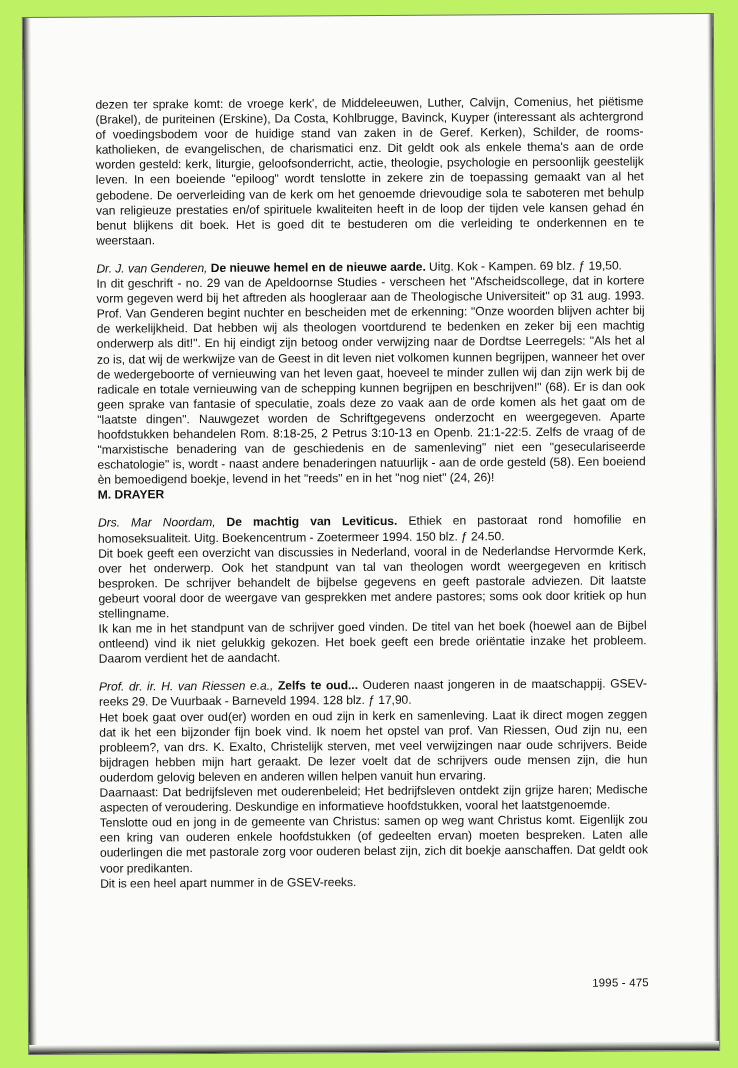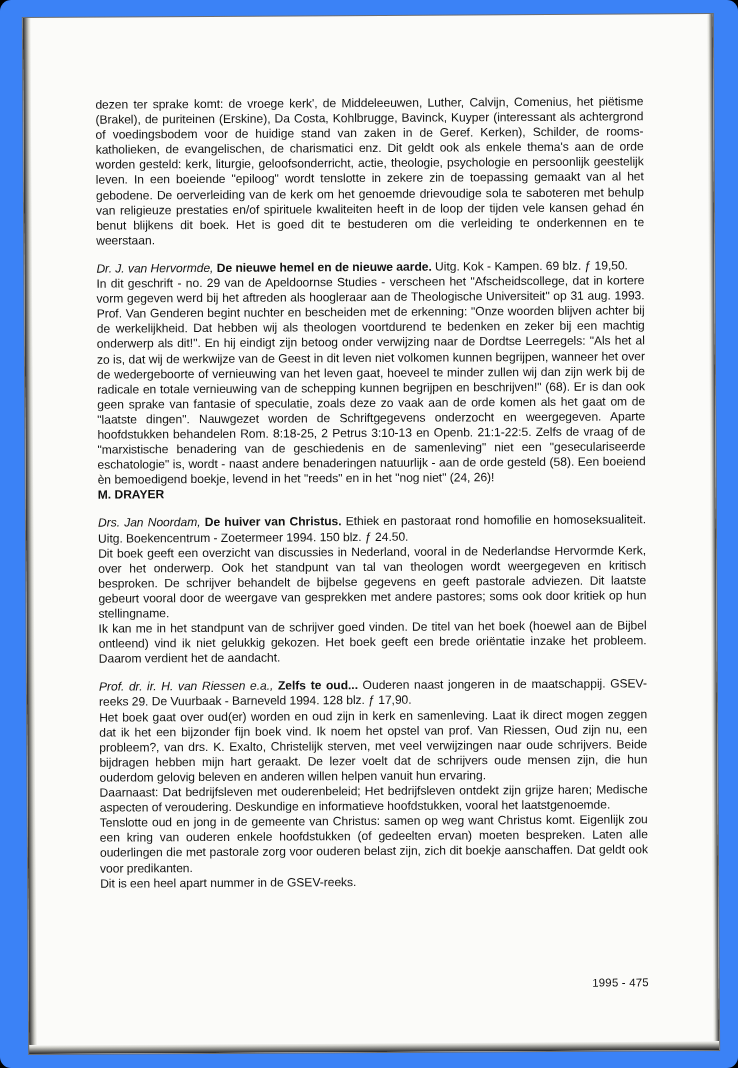--- a/index.html
+++ b/index.html
@@ -11,22 +11,21 @@
     width: 738px;
     height: 1068px;
     overflow: hidden;
     font-family: "Liberation Sans", sans-serif;
   }
   #scan {
     position: absolute;
     left: 0; top: 0;
     width: 738px;
     height: 1068px;
-    background: #3b82f6;
-    border-radius: 11px;
+    background: #bef264;
   }
   
   #page {
     position: absolute;
     left: 26px;
     top: 16px;
     width: 690px;
     height: 1036px;
     background: #fbfbf9;
     box-shadow: 0 0 0 1px #6e6e6e;
@@ -117,27 +116,27 @@
       <div class="edge-right"></div>
       <div class="edge-bottom"></div>
 
       <div id="content">
 
         <div class="blk">
           <p class="body">dezen ter sprake komt: de vroege kerk', de Middeleeuwen, Luther, Calvijn, Comenius, het piëtisme (Brakel), de puriteinen (Erskine), Da Costa, Kohlbrugge, Bavinck, Kuyper (interessant als achtergrond of voedingsbodem voor de huidige stand van zaken in de Geref. Kerken), Schilder, de rooms-katholieken, de evangelischen, de charismatici enz. Dit geldt ook als enkele thema's aan de orde worden gesteld: kerk, liturgie, geloofsonderricht, actie, theologie, psychologie en persoonlijk geestelijk leven. In een boeiende "epiloog" wordt tenslotte in zekere zin de toepassing gemaakt van al het gebodene. De oerverleiding van de kerk om het genoemde drievoudige sola te saboteren met behulp van religieuze prestaties en/of spirituele kwaliteiten heeft in de loop der tijden vele kansen gehad én benut blijkens dit boek. Het is goed dit te bestuderen om die verleiding te onderkennen en te weerstaan.</p>
         </div>
 
         <div class="blk">
-          <p class="body head-line"><span class="ital">Dr. J. van Hervormde,</span> <span class="bold">De nieuwe hemel en de nieuwe aarde.</span><span> Uitg. Kok - Kampen. 69 blz. ƒ 19,50.</span></p>
+          <p class="body head-line"><span class="ital">Dr. J. van Genderen,</span> <span class="bold">De nieuwe hemel en de nieuwe aarde.</span><span> Uitg. Kok - Kampen. 69 blz. ƒ 19,50.</span></p>
           <p class="body">In dit geschrift - no. 29 van de Apeldoornse Studies - verscheen het "Afscheidscollege, dat in kortere vorm gegeven werd bij het aftreden als hoogleraar aan de Theologische Universiteit" op 31 aug. 1993. Prof. Van Genderen begint nuchter en bescheiden met de erkenning: "Onze woorden blijven achter bij de werkelijkheid. Dat hebben wij als theologen voortdurend te bedenken en zeker bij een machtig onderwerp als dit!". En hij eindigt zijn betoog onder verwijzing naar de Dordtse Leerregels: "Als het al zo is, dat wij de werkwijze van de Geest in dit leven niet volkomen kunnen begrijpen, wanneer het over de wedergeboorte of vernieuwing van het leven gaat, hoeveel te minder zullen wij dan zijn werk bij de radicale en totale vernieuwing van de schepping kunnen begrijpen en beschrijven!" (68). Er is dan ook geen sprake van fantasie of speculatie, zoals deze zo vaak aan de orde komen als het gaat om de "laatste dingen". Nauwgezet worden de Schriftgegevens onderzocht en weergegeven. Aparte hoofdstukken behandelen Rom. 8:18-25, 2 Petrus 3:10-13 en Openb. 21:1-22:5. Zelfs de vraag of de "marxistische benadering van de geschiedenis en de samenleving" niet een "geseculariseerde eschatologie" is, wordt  - naast andere benaderingen natuurlijk - aan de orde gesteld  (58). Een boeiend èn bemoedigend boekje, levend in het "reeds" en in het "nog niet" (24, 26)!</p>
           <p class="body sig">M. DRAYER</p>
         </div>
 
         <div class="blk">
-          <p class="body head-line"><span class="ital">Drs. Jan Noordam,</span> <span class="bold">De huiver van Christus.</span><span> Ethiek en pastoraat rond homofilie en homoseksualiteit. Uitg. Boekencentrum - Zoetermeer 1994. 150 blz. ƒ 24.50.</span></p>
+          <p class="body head-line"><span class="ital">Drs. Mar Noordam,</span> <span class="bold">De machtig van Leviticus.</span><span> Ethiek en pastoraat rond homofilie en homoseksualiteit. Uitg. Boekencentrum - Zoetermeer 1994. 150 blz. ƒ 24.50.</span></p>
           <p class="body" style="white-space: pre-line;">Dit boek geeft een overzicht van discussies in Nederland, vooral in de Nederlandse Hervormde Kerk, over het onderwerp. Ook het standpunt van tal van theologen wordt weergegeven en kritisch besproken. De schrijver behandelt de bijbelse gegevens en geeft pastorale adviezen. Dit laatste gebeurt vooral door de weergave van gesprekken met andere pastores; soms ook door kritiek op hun stellingname.
 Ik kan me in het standpunt van de schrijver goed vinden. De titel van het boek (hoewel aan de Bijbel ontleend) vind ik niet gelukkig gekozen. Het boek geeft een brede oriëntatie inzake het probleem. Daarom verdient het de aandacht.</p>
         </div>
 
         <div class="blk">
           <p class="body head-line"><span class="ital">Prof. dr. ir. H. van Riessen e.a.,</span> <span class="bold">Zelfs te oud...</span><span> Ouderen naast jongeren in de maatschappij. GSEV-reeks 29. De Vuurbaak - Barneveld 1994. 128 blz. ƒ 17,90.</span></p>
           <p class="body" style="white-space: pre-line;">Het boek gaat over oud(er) worden en oud zijn in kerk en samenleving. Laat ik direct mogen zeggen dat ik het een bijzonder fijn boek vind. Ik noem het opstel van prof. Van Riessen, Oud zijn nu, een probleem?, van drs. K. Exalto, Christelijk sterven, met veel verwijzingen naar oude schrijvers. Beide bijdragen hebben mijn hart geraakt. De lezer voelt dat de schrijvers oude mensen zijn, die hun ouderdom gelovig beleven en anderen willen helpen vanuit hun ervaring.
 Daarnaast: Dat bedrijfsleven met ouderenbeleid; Het bedrijfsleven ontdekt zijn grijze haren; Medische aspecten of veroudering. Deskundige en informatieve hoofdstukken, vooral het laatstgenoemde.
 Tenslotte oud en jong in de gemeente van Christus: samen op weg want Christus komt. Eigenlijk zou een kring van ouderen enkele hoofdstukken (of gedeelten ervan) moeten bespreken. Laten alle ouderlingen die met pastorale zorg voor ouderen belast zijn, zich dit boekje aanschaffen. Dat geldt ook voor predikanten.
 Dit is een heel apart nummer in de GSEV-reeks.</p>

